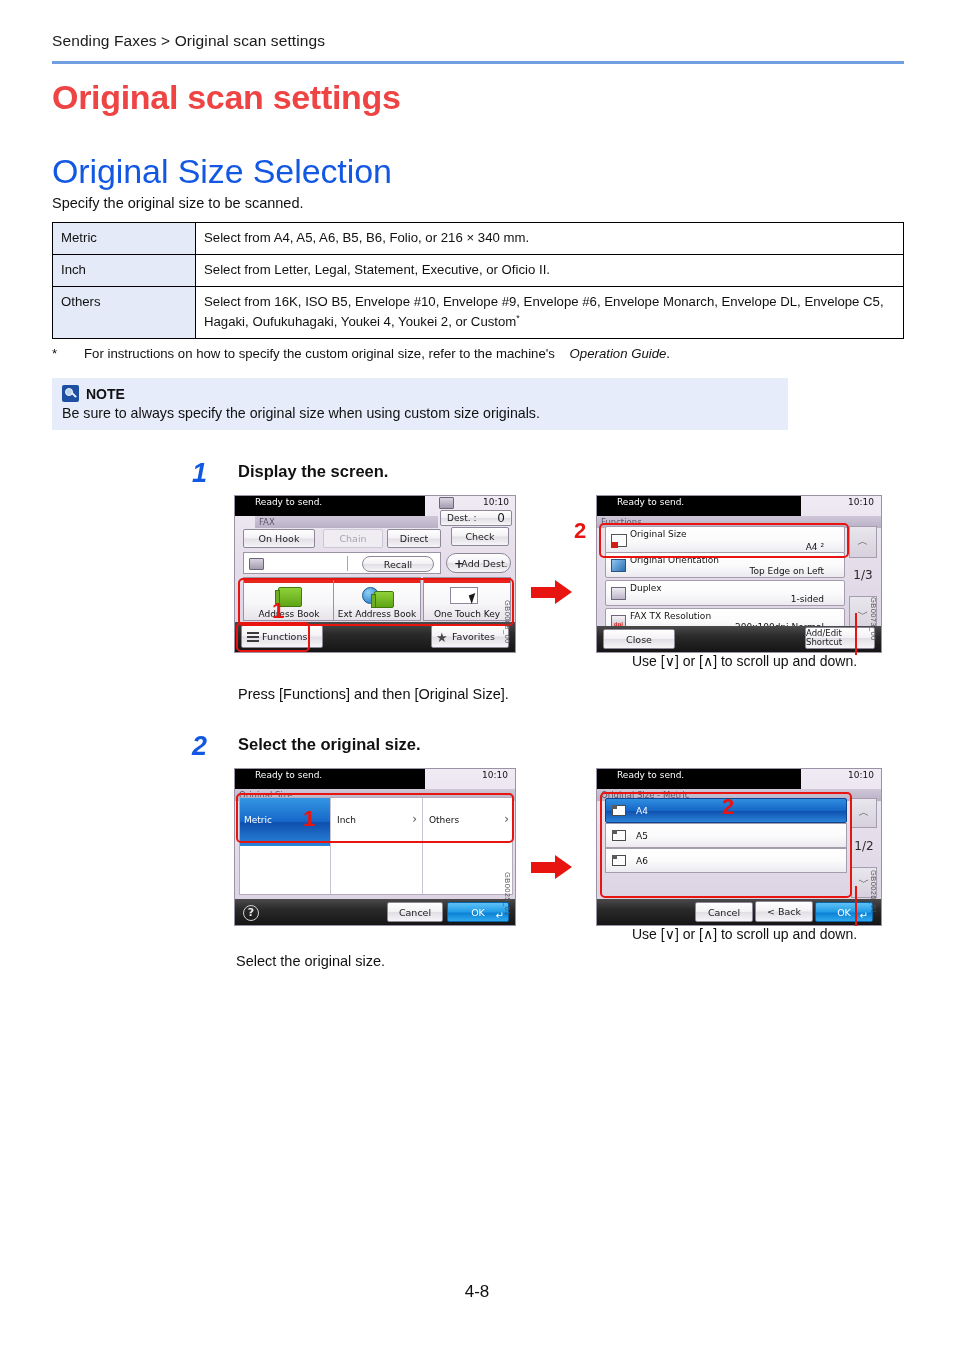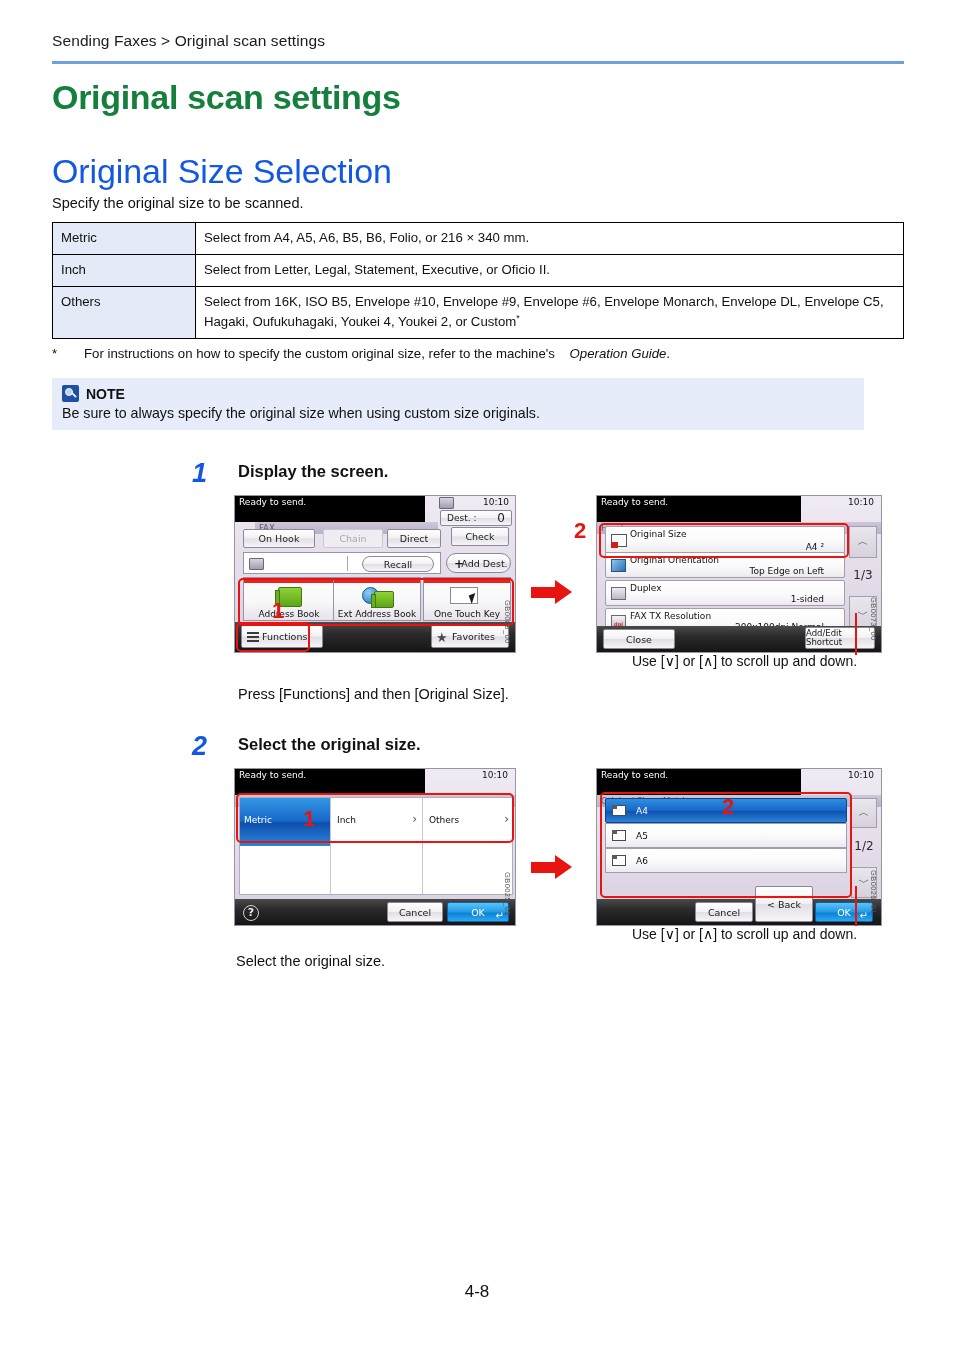--- a/index.html
+++ b/index.html
@@ -40,21 +40,21 @@
     background: #6f9fe0;
   }
 
   
   .h1 {
     position: absolute;
     left: 52px;
     top: 78px;
     font-size: 34px;
     font-weight: bold;
-    color: #15803d;
+    color: #ef4444;
     letter-spacing: -0.3px;
   }
   .h2 {
     position: absolute;
     left: 52px;
     top: 152px;
     font-size: 34px;
     font-weight: normal;
     color: #1358e2;
     letter-spacing: -0.1px;
@@ -108,21 +108,21 @@
     display: inline-block;
     width: 32px;
   }
   .footnote i { font-style: italic; margin-left: 11px; }
 
   
   .note-box {
     position: absolute;
     left: 52px;
     top: 378px;
-    width: 812px;
+    width: 736px;
     height: 52px;
     background: #e6ecfa;
     box-sizing: border-box;
     padding: 6px 0 0 10px;
   }
   .note-title-row {
     display: flex;
     align-items: center;
     gap: 7px;
     height: 19px;
@@ -193,26 +193,26 @@
   
   .device {
     position: absolute;
     box-sizing: border-box;
     background: linear-gradient(180deg,#efeaf3 0%, #e6dfeb 40%, #d8cfe0 100%);
     border: 1px solid #9b93a5;
     font-family: "DejaVu Sans", sans-serif;
     overflow: hidden;
   }
   .dev-status {
-    height: 26px;
+    height: 20px;
     background: #000;
     color: #fff;
     font-size: 9px;
     line-height: 13px;
-    padding-left: 4px;
+    padding-left: 20px;
     position: relative;
     width: 68%;
     box-sizing: border-box;
   }
   .dev-subbar {
     height: 12px;
     background: linear-gradient(180deg,#cfc7d8,#b9b0c6);
     color: #5d5668;
     font-size: 8.5px;
     line-height: 12px;
@@ -716,21 +716,21 @@
     <div class="scroll-col" style="left:254px; top:29px; width:26px; height:30px;">
       <div class="chev" style="line-height:28px;">︿</div>
     </div>
     <div class="pagecount" style="position:absolute; left:254px; top:70px; width:26px;">1/2</div>
     <div class="scroll-col" style="left:254px; top:98px; width:26px; height:31px;">
       <div class="chev" style="line-height:29px;">﹀</div>
     </div>
 
     <div class="dev-bottom"></div>
     <div class="dbtn" style="position:absolute; left:98px; bottom:3px; width:58px; height:20px;">Cancel</div>
-    <div class="dbtn" style="position:absolute; left:158px; bottom:3px; width:58px; height:36px;">&lt; Back</div>
+    <div class="dbtn" style="position:absolute; left:158px; bottom:3px; width:58px; height:21px;">&lt; Back</div>
     <div class="dbtn blue" style="position:absolute; left:218px; bottom:3px; width:58px; height:20px;">
       <span>OK</span>
       <span class="enter-icon" style="right:4px; bottom:0px;">↵</span>
     </div>
   </div>
   <div class="redbox" style="left:600px; top:792px; width:252px; height:106px;"></div>
   <div class="rednum" style="left:722px; top:794px; font-size:22px;">2</div>
   <div class="redline" style="left:855px; top:886px; width:1.5px; height:40px;"></div>
   <div class="vid" style="left:869px; top:870px;">GB0026_01</div>
 

